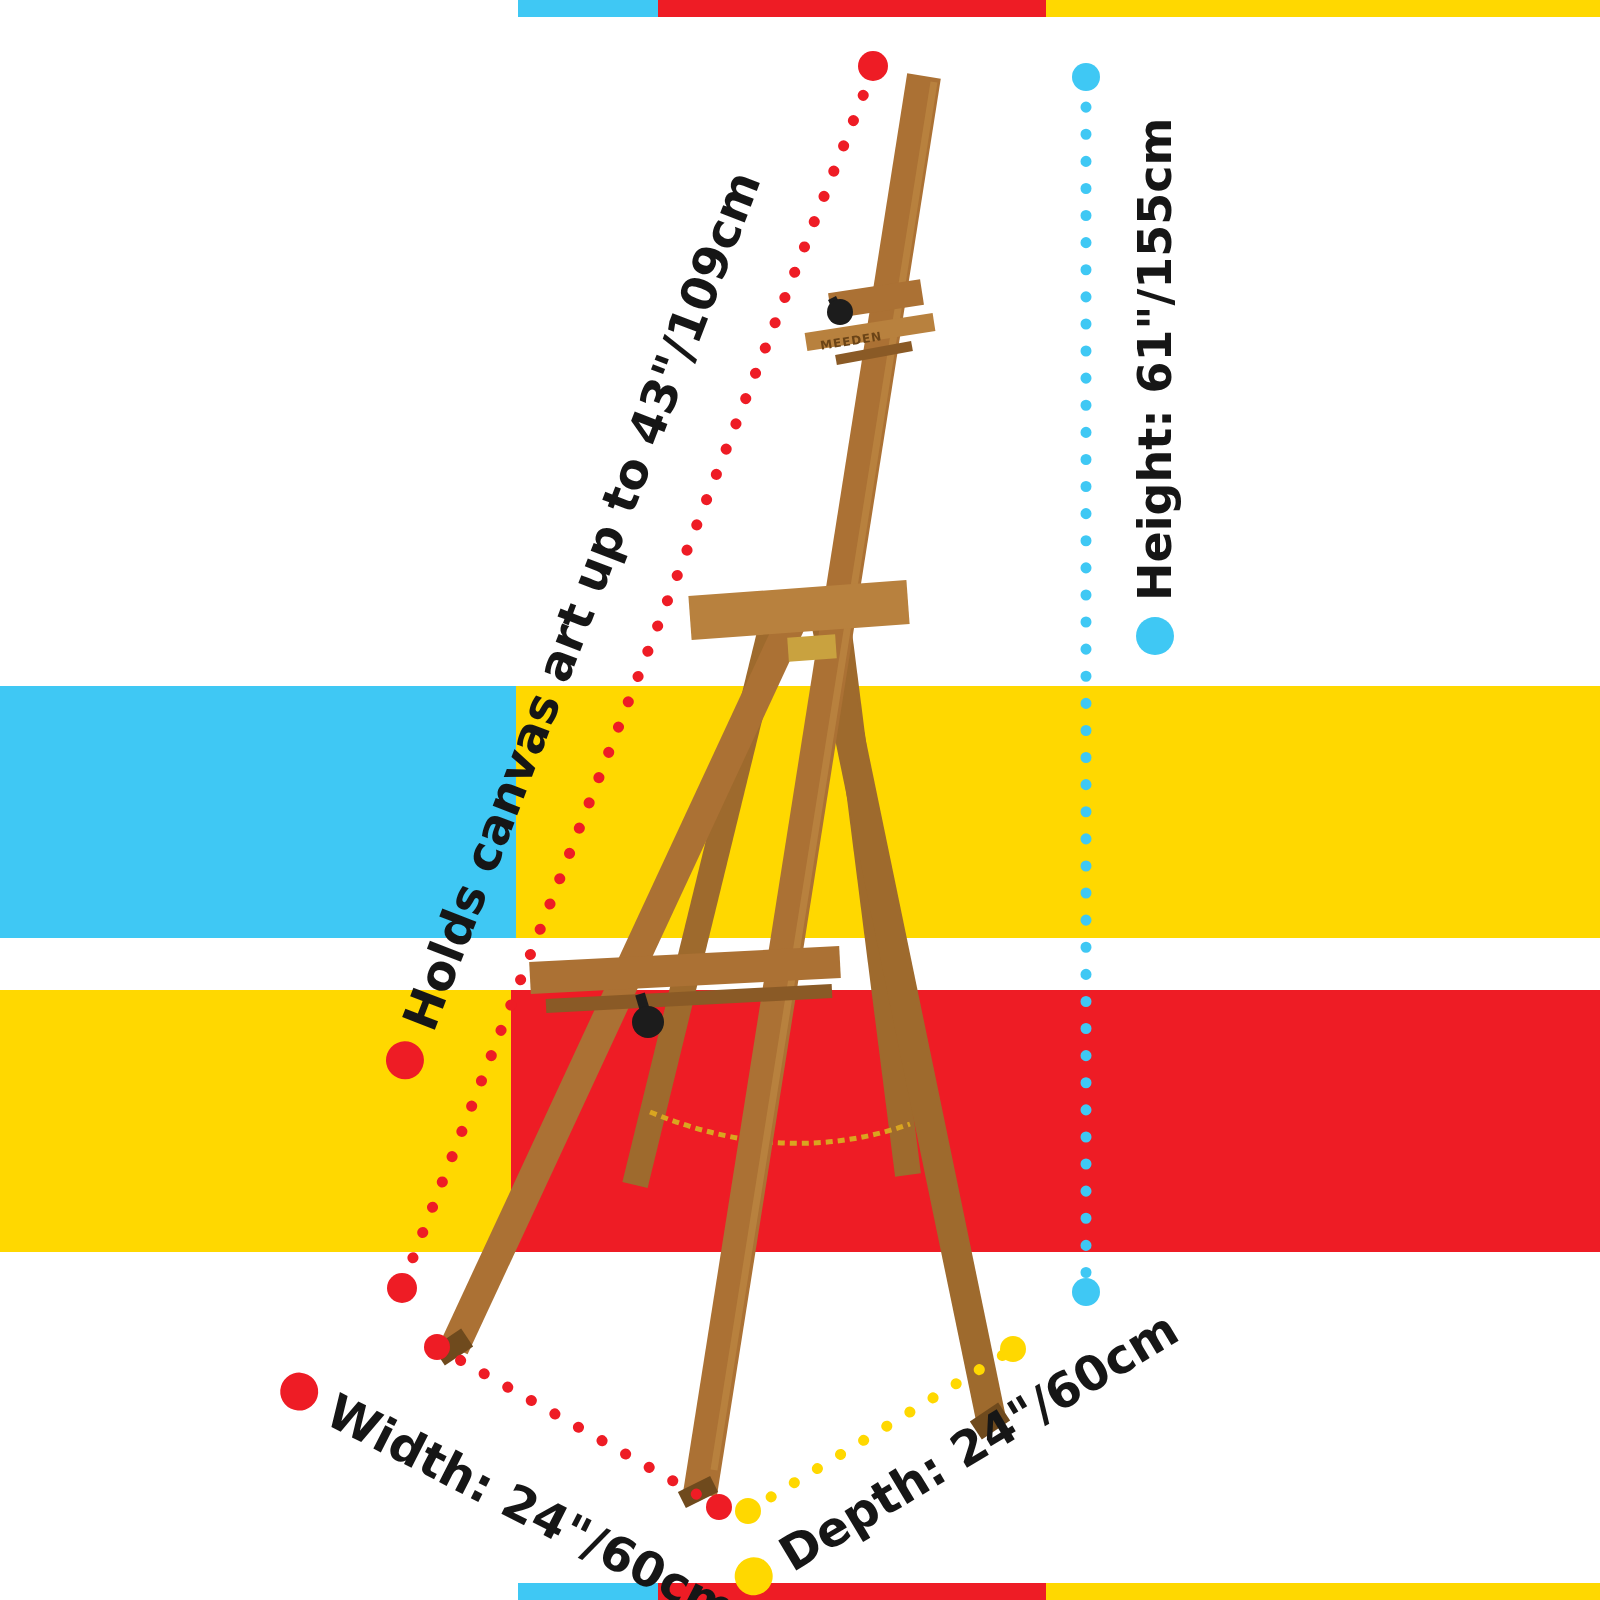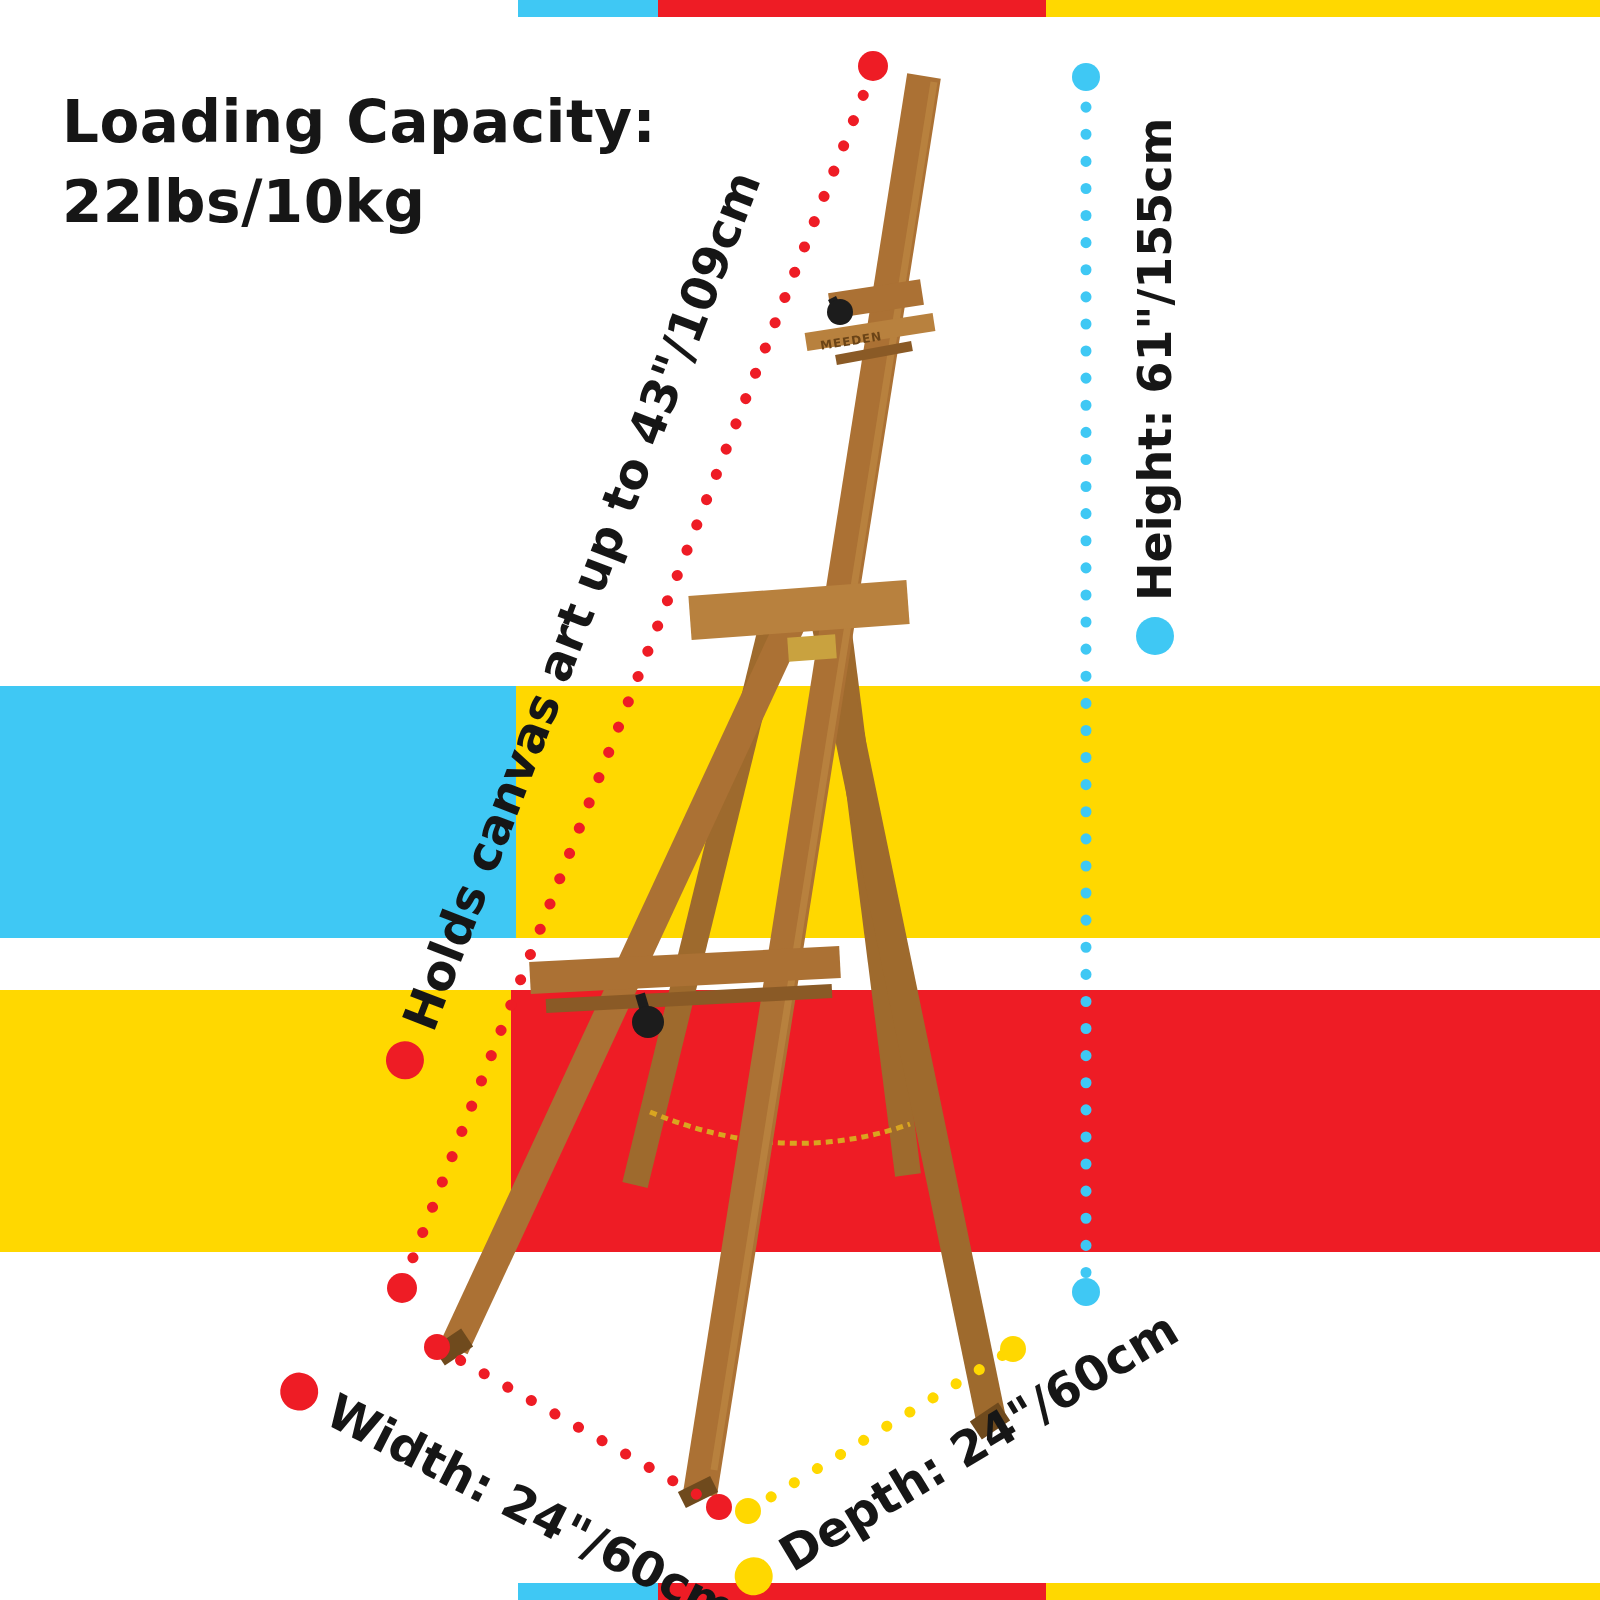--- a/index.html
+++ b/index.html
@@ -128,24 +128,20 @@
       <line class="dline ln-red" x1="437" y1="1347" x2="719" y2="1507"></line>
       <circle class="end-red" cx="437" cy="1347" r="13"></circle>
       <circle class="end-red" cx="719" cy="1507" r="13"></circle>
 
       <line class="dline ln-yellow" x1="748" y1="1511" x2="1013" y2="1349"></line>
       <circle class="end-yellow" cx="748" cy="1511" r="13"></circle>
       <circle class="end-yellow" cx="1013" cy="1349" r="13"></circle>
     </g>
   </svg>
 
-  <div class="heading">
-    <div>Loading Capacity:</div>
-    <div>22lbs/10kg</div>
-  </div>
 
   <div class="label lbl-canvas">
     <span class="dot dot-red"></span>
     <span>Holds canvas art up to 43"/109cm</span>
   </div>
 
   <div class="label lbl-height">
     <span class="dot dot-cyan"></span>
     <span>Height: 61"/155cm</span>
   </div>

